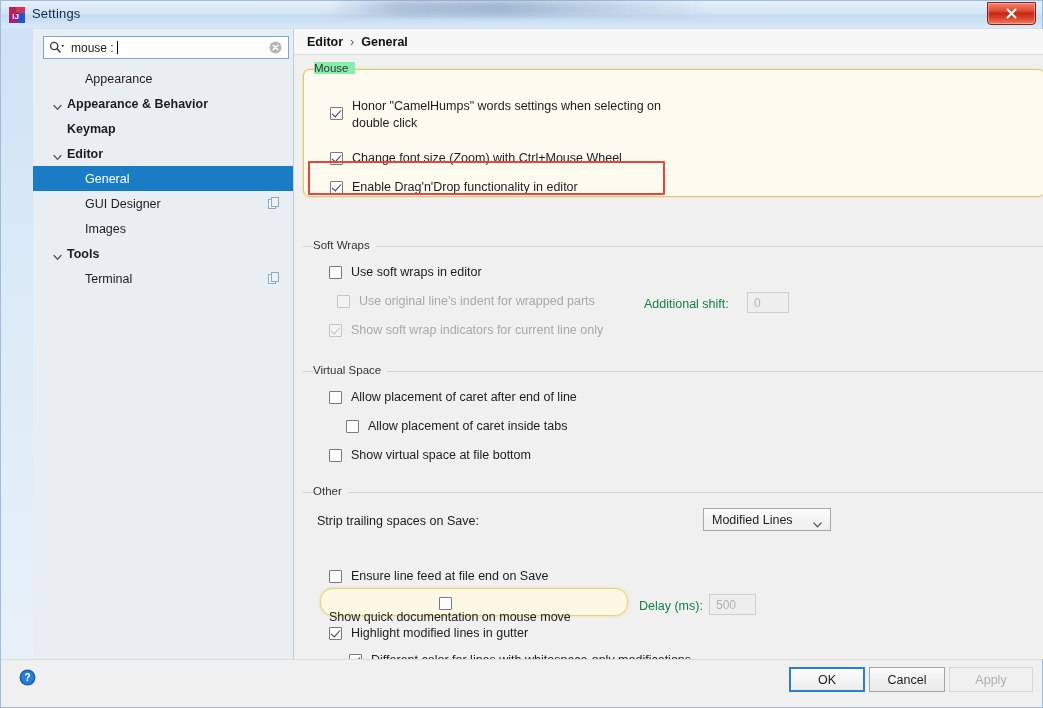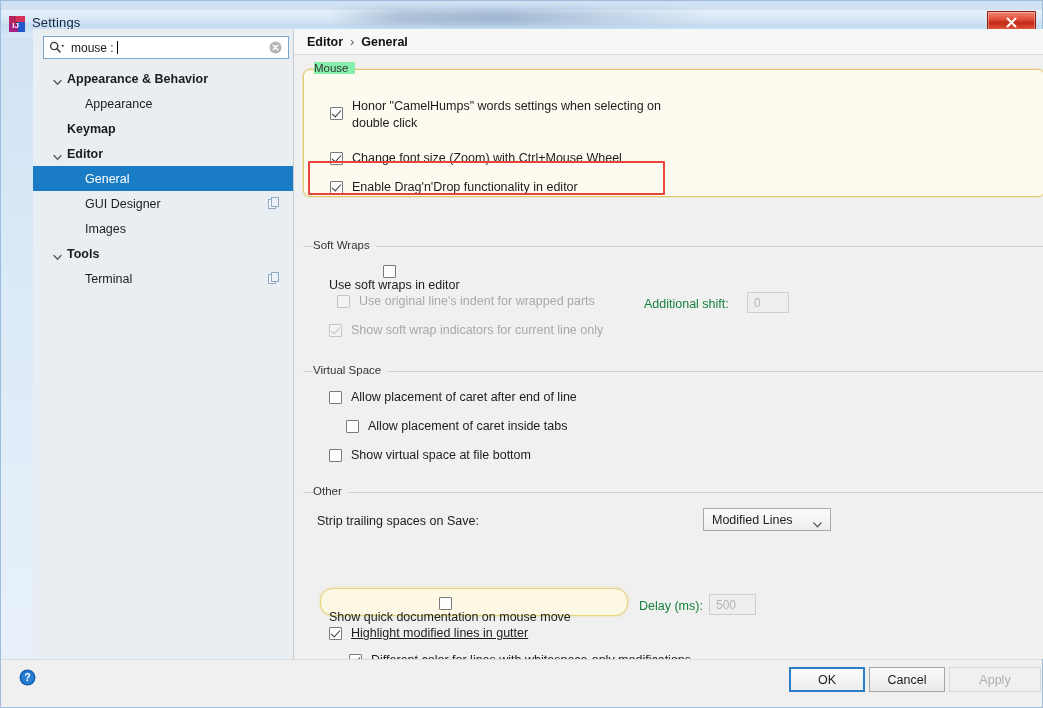--- a/index.html
+++ b/index.html
@@ -26,21 +26,21 @@
   .frame-outer {
     position: absolute;
     left: 0; top: 0;
     width: 1043px; height: 708px;
     box-sizing: border-box;
     border: 1px solid #9ebcdc;
     background: linear-gradient(to bottom, #cfe1f3 0%, #dbeaf7 40%, #eaf2fa 100%);
   }
   .titlebar {
     position: absolute;
-    left: 0; top: 9px;
+    left: 0; top: 0;
     width: 1043px; height: 29px;
     box-sizing: border-box;
   }
   .titlebar-bg {
     position: absolute;
     left: 1px; top: 1px;
     width: 1041px; height: 27px;
     background: linear-gradient(to bottom,#e7f0fa 0%, #d3e4f5 45%, #c4dbf0 55%, #d9e9f8 100%);
   }
   .title-icon {
@@ -354,21 +354,21 @@
     background: linear-gradient(to bottom,#fdfdfd,#ececec);
   }
   .btn.disabled {
     color: #b0b0b0;
     border-color: #d8d8d8;
     background: #f0f0f0;
     cursor: default;
   }
   #btn-ok     { left: 789px; width: 76px; }
   #btn-cancel { left: 869px; width: 76px; }
-  #btn-apply  { left: 949px; width: 92px; }
+  #btn-apply  { left: 949px; width: 84px; }
 </style>
 </head>
 <body>
 
 <div id="window">
   <div class="frame-outer"></div>
 
   <div class="titlebar">
     <div class="titlebar-bg"></div>
     <div class="blur-strip"></div>
@@ -406,30 +406,30 @@
         <span class="clear-icon">
           <svg width="13" height="13" viewBox="0 0 13 13">
             <circle cx="6.5" cy="6.5" r="6" fill="#b5b5b5"></circle>
             <path d="M4.2 4.2 L8.8 8.8 M8.8 4.2 L4.2 8.8" stroke="#ffffff" stroke-width="1.5" stroke-linecap="round"></path>
           </svg>
         </span>
       </div>
 
       <div class="tree">
         <div class="tree-row">
+          <span class="tree-label lvl2">Appearance</span>
+        </div>
+
+        <div class="tree-row">
           <span class="tree-chevron">
             <svg width="9" height="7" viewBox="0 0 9 7">
                 <path d="M1 1.6 L4.5 5.2 L8 1.6" fill="none" stroke="#5b5b5b" stroke-width="1.4" stroke-linecap="round"></path>
               </svg>
           </span>
           <span class="tree-label lvl1">Appearance &amp; Behavior</span>
-        </div>
-
-        <div class="tree-row">
-          <span class="tree-label lvl2">Appearance</span>
         </div>
 
         <div class="tree-row">
           <span class="tree-label lvl1">Keymap</span>
         </div>
 
         <div class="tree-row">
           <span class="tree-chevron">
             <svg width="9" height="7" viewBox="0 0 9 7">
                 <path d="M1 1.6 L4.5 5.2 L8 1.6" fill="none" stroke="#5b5b5b" stroke-width="1.4" stroke-linecap="round"></path>
@@ -504,21 +504,21 @@
             <span>Enable Drag'n'Drop functionality in editor</span>
           </div>
         </div>
 
         <div class="red-box" style="left:14px; top:106px; width:353px; height:30px;"></div>
 
         <div class="group" style="top:191px; height:108px;">
           <div class="group-line"></div>
           <span class="group-title">Soft Wraps</span>
 
-          <div class="opt-row" style="left:26px; top:19px;flex-direction:column;">
+          <div class="opt-row" style="left:26px; top:19px;">
             <span class="cb"></span>
             <span>Use soft wraps in editor</span>
           </div>
 
           <div class="opt-row dim" style="left:26px; top:48px;padding-left:8px;">
             <span class="cb dim"></span>
             <span>Use original line's indent for wrapped parts</span>
           </div>
 
           <span class="label-static dim" style="left:341px; top:51px;">Additional shift:</span>
@@ -558,33 +558,37 @@
           <div class="combo" style="left:400px; top:16px; width:128px;">
             <span>Modified Lines</span>
             <span class="combo-arrow">
               <svg width="9" height="6" viewBox="0 0 9 6">
                   <path d="M0.8 0.9 L4.5 4.7 L8.2 0.9" fill="none" stroke="#555" stroke-width="1.3" stroke-linecap="round"></path>
                 </svg>
             </span>
           </div>
 
 
+          <div class="opt-row" style="left:26px; top:77px;">
+            <span class="cb"></span>
+            <span>Ensure line feed at file end on Save</span>
+          </div>
 
           <div class="pill-highlight" style="left:17px; top:96px; width:306px; height:26px;"></div>
           <div class="opt-row" style="left:26px; top:105px;flex-direction:column;">
             <span class="cb"></span>
             <span>Show quick documentation on mouse move</span>
           </div>
 
           <span class="label-static dim" style="left:336px; top:107px;">Delay (ms):</span>
           <div class="txt-field" style="left:406px; top:102px; width:47px; height:21px;">
             <span>500</span>
           </div>
 
-          <div class="opt-row" style="left:26px; top:134px;text-decoration:underline;">
+          <div class="opt-row" style="left:26px; top:134px;">
             <span class="cb checked"></span>
             <span>Highlight modified lines in gutter</span>
           </div>
 
           <div class="opt-row" style="left:46px; top:161px;">
             <span class="cb checked"></span>
             <span>Different color for lines with whitespace-only modifications</span>
           </div>
         </div>
 

